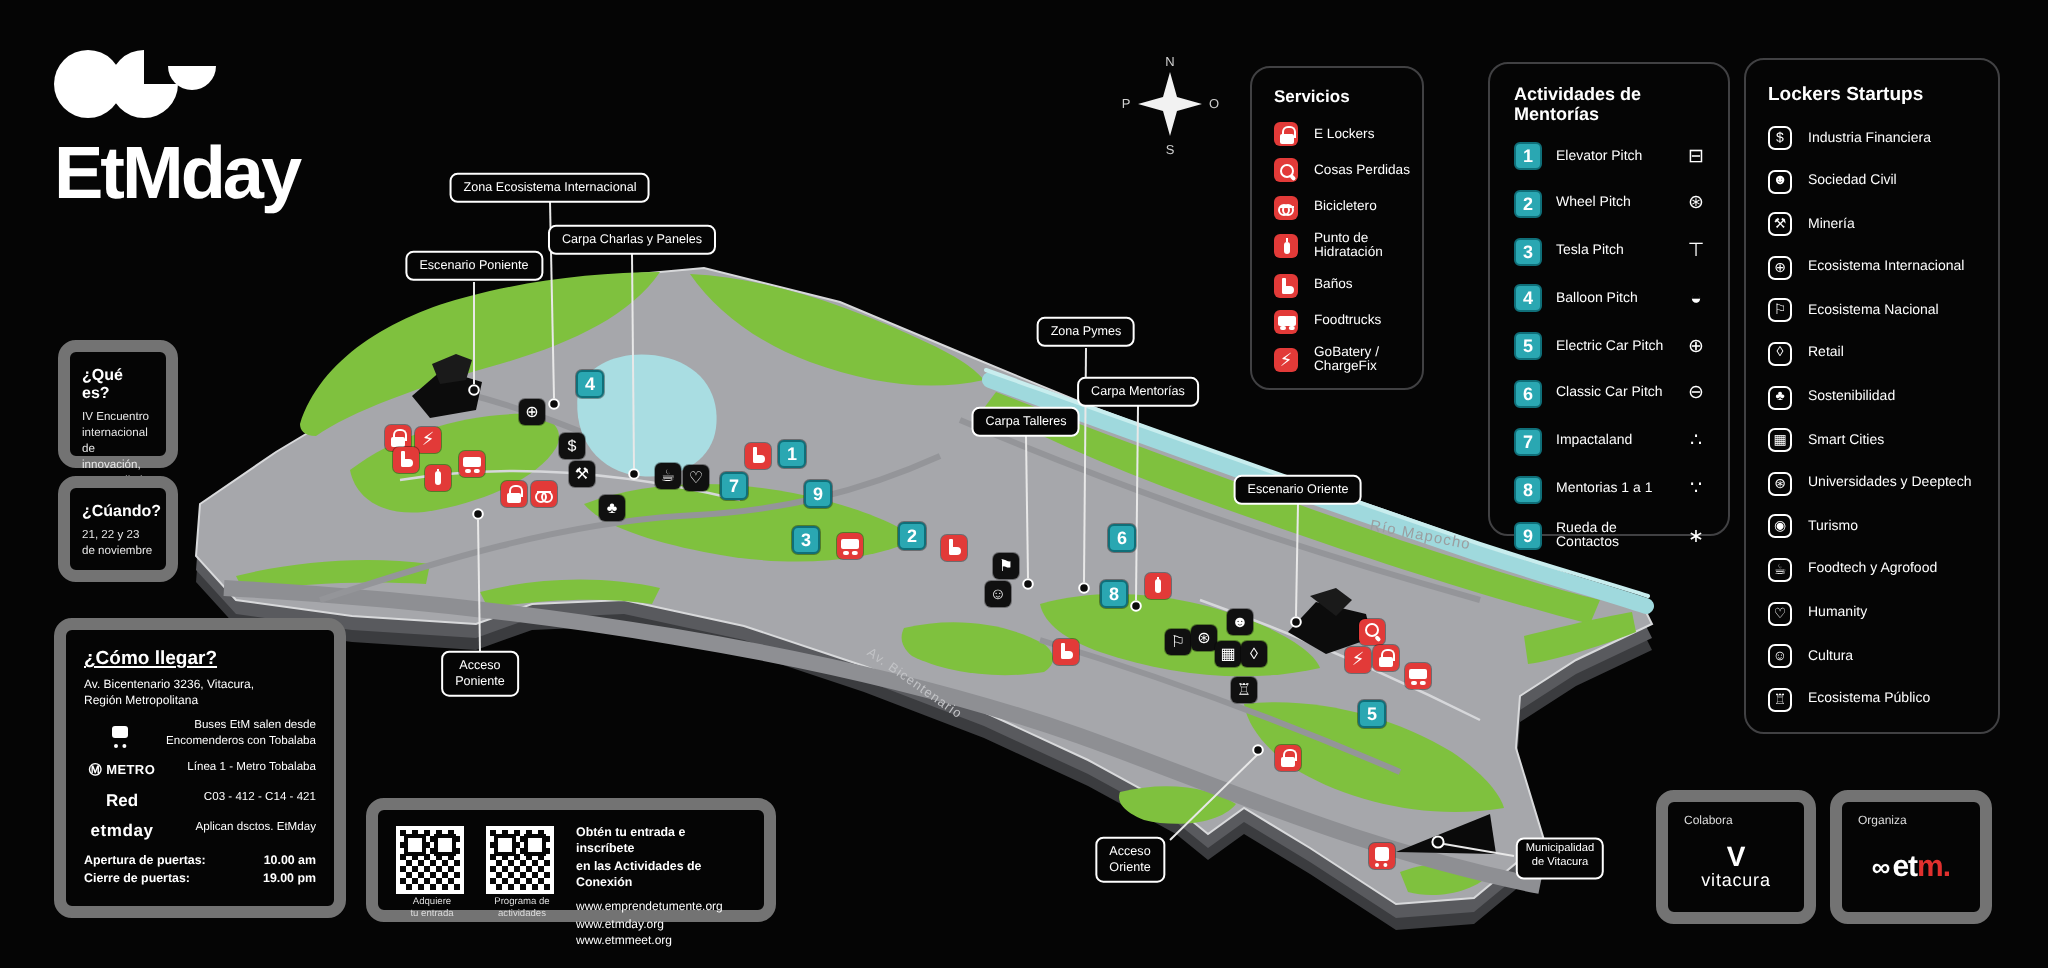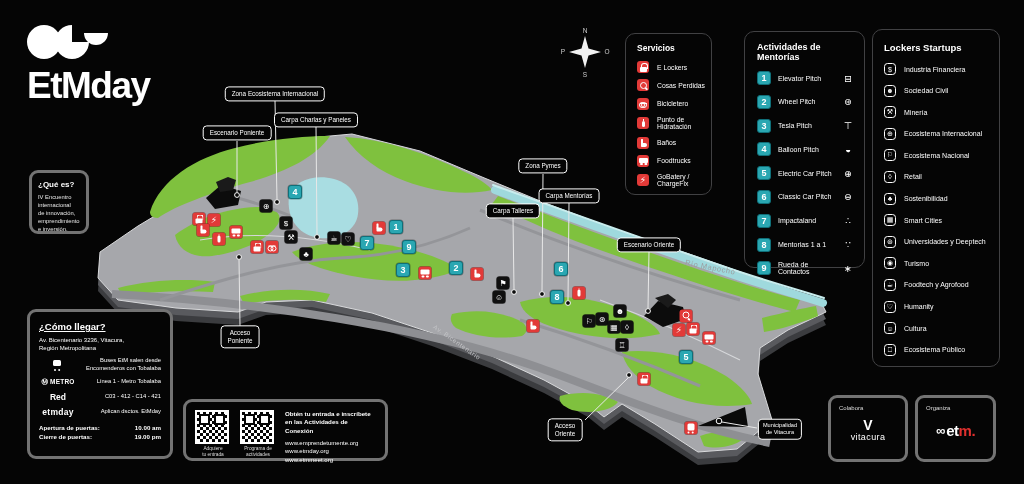--- a/index.html
+++ b/index.html
@@ -6,21 +6,21 @@
   html,body { background:#000; }
   body { font-family:"Liberation Sans","DejaVu Sans",sans-serif; }
   #stage { position:relative; width:1024px; height:484px; background:#050505; overflow:hidden; color:#fff; }
 
   
   #logo { position:absolute; left:27px; top:24px; }
   #logo-title { font-size:37px; font-weight:800; letter-spacing:-1.5px; line-height:.92; margin-top:4px; }
   #logo-year  { font-size:47px; font-weight:800; letter-spacing:-1px; line-height:.88; }
 
   
-  .card { position:absolute; border:3px solid #737373; border-radius:9px; background:#050505; }
+  .card { position:absolute; border:6px solid #737373; border-radius:9px; background:#050505; }
   .preline { white-space:pre-line; }
 
   #card-que    { left:29px;  top:170px; width:60px;  height:64px;  padding:7px 6px; }
   #card-cuando { left:29px;  top:238px; width:60px;  height:53px;  padding:7px 6px; }
   #card-como   { left:27px;  top:309px; width:146px; height:150px; padding:9px 9px; }
   .card h3 { font-size:8px; font-weight:bold; margin-bottom:4px; }
   #card-como h3 { font-size:9.5px;text-decoration:underline; }
   .card .body { font-size:5.8px; line-height:1.4; color:#e8e8e8; }
   #como-address { font-size:6px; margin-top:4px; line-height:1.35; }
   .como-row { display:flex; align-items:center; margin-top:5px; }
@@ -389,20 +389,25 @@
   </div>
 
   <div class="card" id="card-que">
     <h3>¿Qué es?</h3>
     <div class="body preline">IV Encuentro
 internacional
 de innovación,
 emprendimiento
 e inversión.</div>
   </div>
+  <div class="card" id="card-cuando">
+    <h3>¿Cúando?</h3>
+    <div class="body preline">21, 22 y 23
+de noviembre</div>
+  </div>
 
   <div class="card" id="card-como">
     <h3>¿Cómo llegar?</h3>
     <div id="como-address" class="preline">Av. Bicentenario 3236, Vitacura,
 Región Metropolitana</div>
     <div class="como-row">
       <span class="como-brand">
           <span class="mk plain gi-bus"></span>
         </span>
       <span class="como-text preline">Buses EtM salen desde

